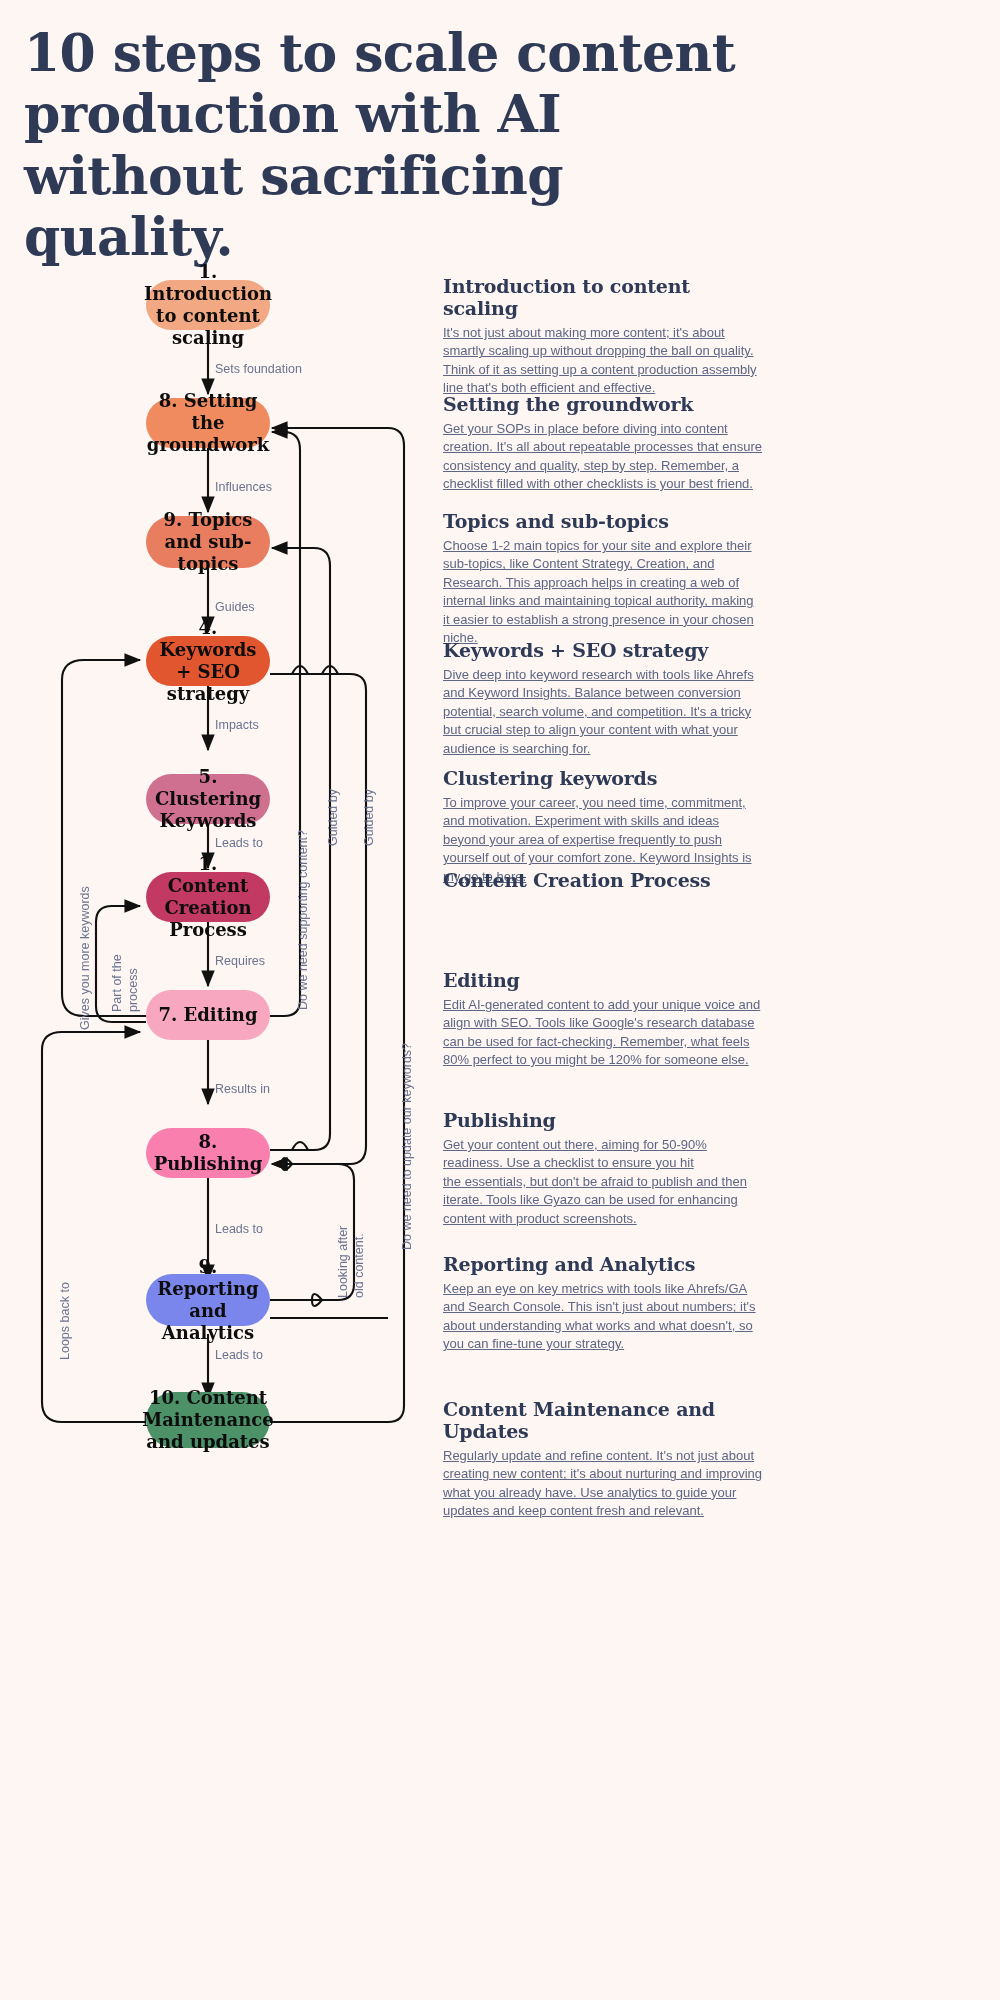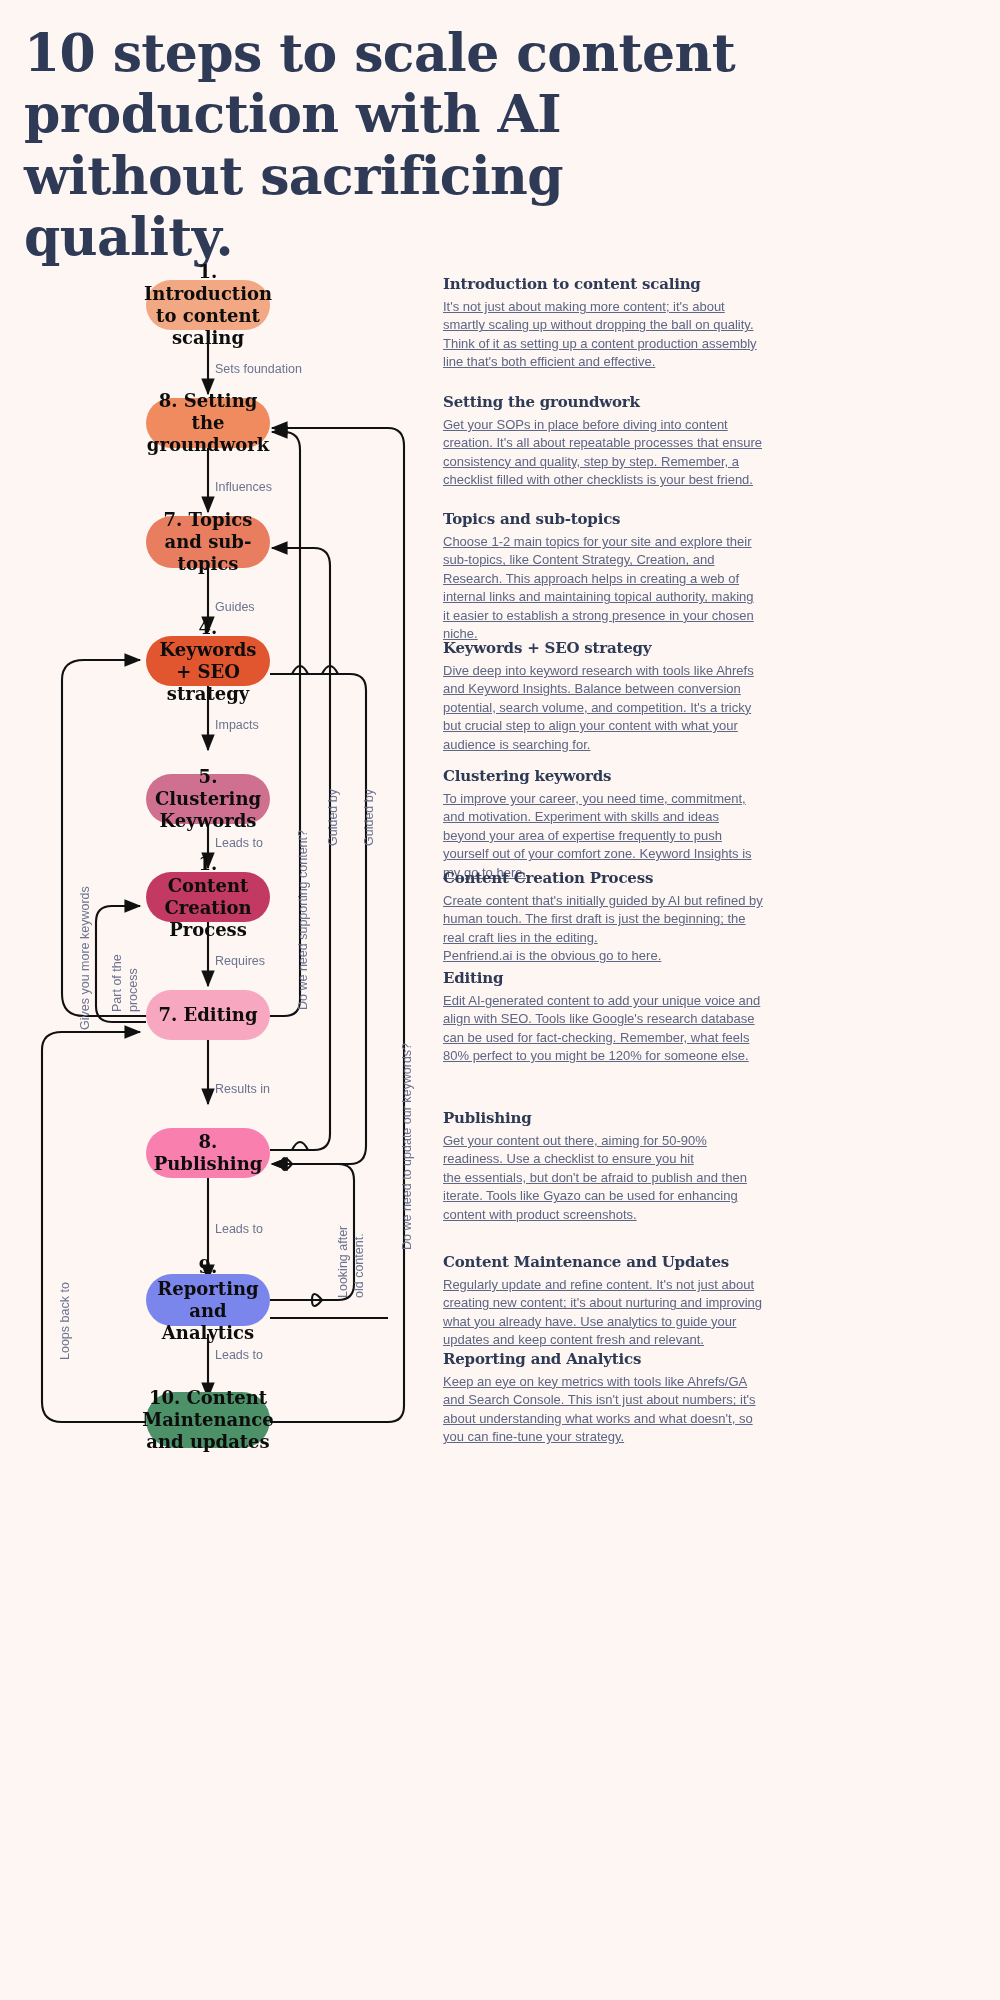--- a/index.html
+++ b/index.html
@@ -40,21 +40,21 @@
     color:#6b7390;
     white-space:nowrap;
   }
   .edge-label.vert{transform-origin:0 0;}
   
   #notes{position:absolute;left:443px;top:275px;width:320px;}
   .note{margin-bottom:0;}
   .note-h{
     font-family:"DejaVu Serif", serif;
     font-weight:700;
-    font-size:15px;
+    font-size:19px;
     color:#2e3a56;
     margin:0 0 5px 0;
     letter-spacing:-0.2px;
   }
   .note-b{
     font-family:"Liberation Sans", sans-serif;
     font-size:13px;
     line-height:1.42;
     color:#5b6versus;
     color:#5d6684;
@@ -118,21 +118,21 @@
     </g>
   </svg>
 
   <div class="node" style="left:146px;top:30px;width:124px;height:50px;background:#f2a882;">
     <span>1.  Introduction to content scaling</span>
   </div>
   <div class="node" style="left:146px;top:148px;width:124px;height:50px;background:#f08a5f;">
     <span>8. Setting the groundwork</span>
   </div>
   <div class="node" style="left:146px;top:266px;width:124px;height:52px;background:#e97d60;">
-    <span>7. Topics and sub-topics</span>
+    <span>9. Topics and sub-topics</span>
   </div>
   <div class="node" style="left:146px;top:386px;width:124px;height:50px;background:#e1552f;">
     <span>4. Keywords + SEO strategy</span>
   </div>
   <div class="node" style="left:146px;top:524px;width:124px;height:50px;background:#cf7091;">
     <span>5. Clustering Keywords</span>
   </div>
   <div class="node" style="left:146px;top:622px;width:124px;height:50px;background:#c23963;">
     <span>1. Content Creation Process</span>
   </div>
@@ -187,33 +187,31 @@
   <div class="note" style="height:128px;">
     <h2 class="note-h">Keywords + SEO strategy</h2>
     <p class="note-b">Dive deep into keyword research with tools like Ahrefs and Keyword Insights. Balance between conversion potential, search volume, and competition. It's a tricky but crucial step to align your content with what your audience is searching for.</p>
   </div>
   <div class="note" style="height:102px;">
     <h2 class="note-h">Clustering keywords</h2>
     <p class="note-b">To improve your career, you need time, commitment, and motivation.  Experiment with skills and ideas beyond your area of expertise frequently to push yourself out of your comfort zone. Keyword Insights is my go to here.</p>
   </div>
   <div class="note" style="height:100px;">
     <h2 class="note-h">Content Creation Process</h2>
-    <p class="note-b">Create content that's initially guided by AI but refined by human touch. The first draft is just the beginning; the real craft lies in the editing.
-Penfriend.ai is the obvious go to here.</p>
   </div>
   <div class="note" style="height:140px;">
     <h2 class="note-h">Editing</h2>
     <p class="note-b">Edit AI-generated content to add your unique voice and align with SEO. Tools like Google's research database can be used for fact-checking. Remember, what feels 80% perfect to you might be 120% for someone else.</p>
   </div>
   <div class="note" style="height:144px;">
     <h2 class="note-h">Publishing</h2>
     <p class="note-b">Get your content out there, aiming for 50-90% readiness. Use a checklist to ensure you hit
 the essentials, but don't be afraid to publish and then iterate. Tools like Gyazo can be used for enhancing content with product screenshots.</p>
   </div>
+  <div class="note" style="height:145px;">
+    <h2 class="note-h">Reporting and Analytics</h2>
+    <p class="note-b">Keep an eye on key metrics with tools like Ahrefs/GA and Search Console. This isn't just about numbers; it's about understanding what works and what doesn't, so you can fine-tune your strategy.</p>
+  </div>
   <div class="note">
     <h2 class="note-h">Content Maintenance and Updates</h2>
     <p class="note-b">Regularly update and refine content. It's not just about creating new content; it's about nurturing and improving what you already have. Use analytics to guide your updates and keep content fresh and relevant.</p>
   </div>
-  <div class="note" style="height:145px;">
-    <h2 class="note-h">Reporting and Analytics</h2>
-    <p class="note-b">Keep an eye on key metrics with tools like Ahrefs/GA and Search Console. This isn't just about numbers; it's about understanding what works and what doesn't, so you can fine-tune your strategy.</p>
-  </div>
 </div>
 
 </body></html>

